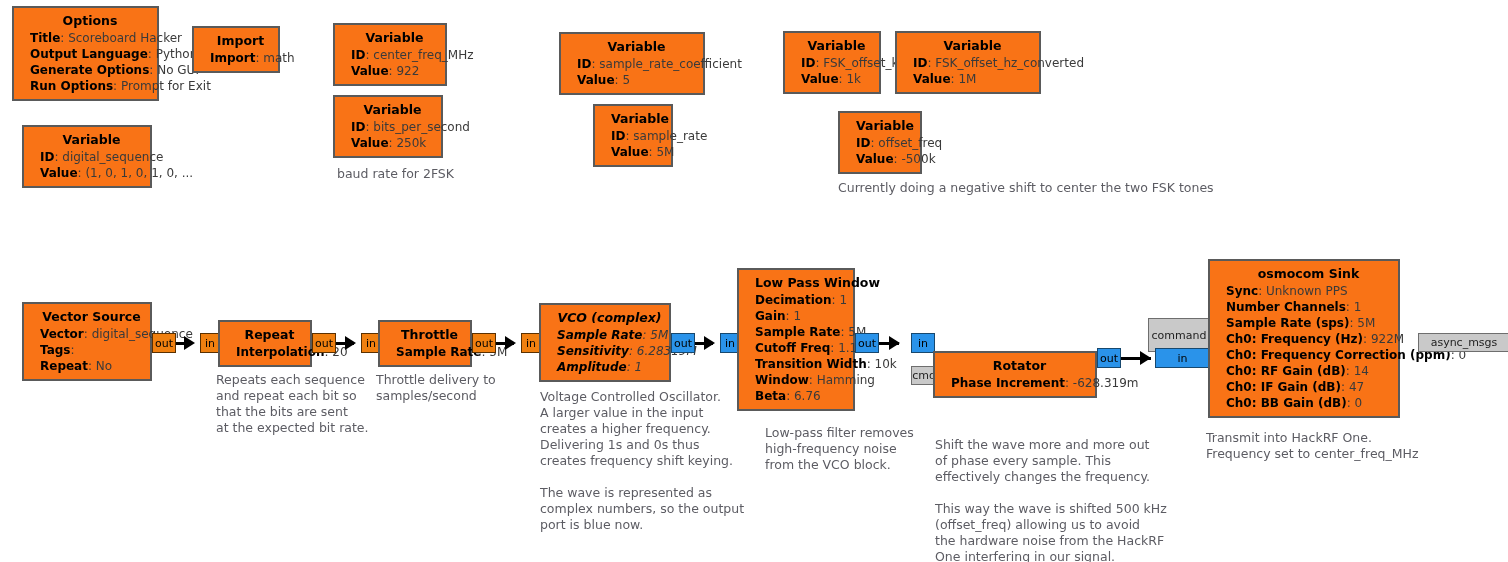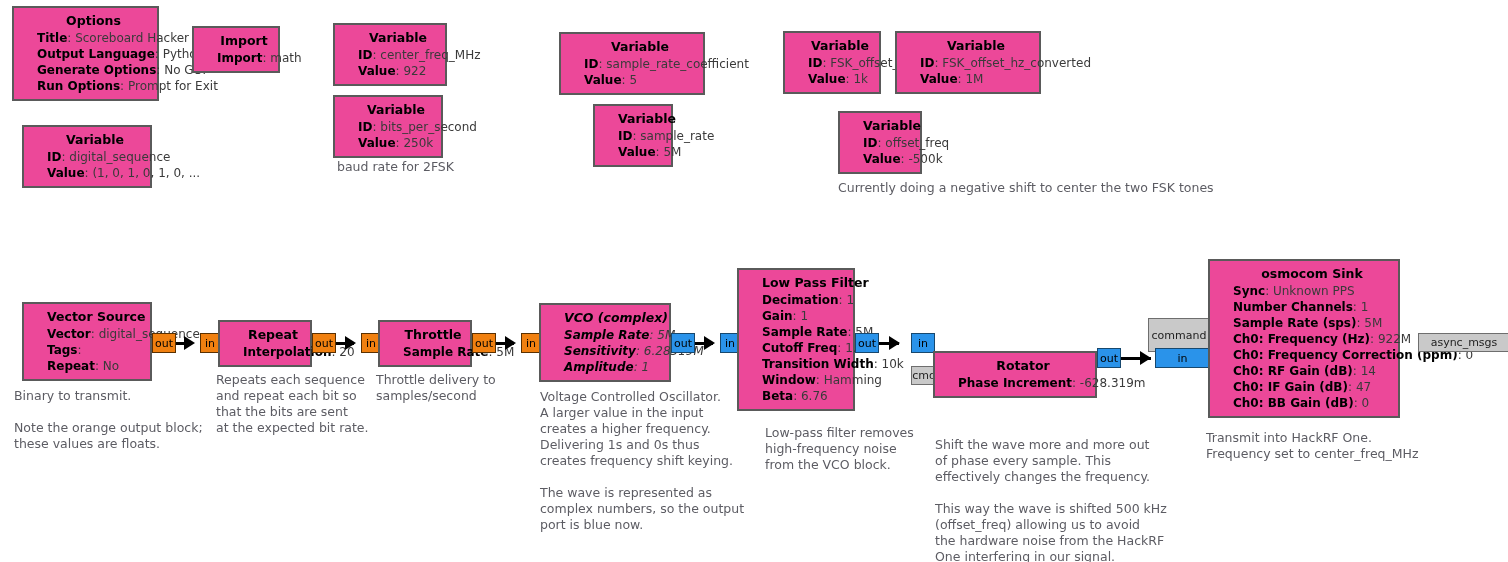--- a/index.html
+++ b/index.html
@@ -19,23 +19,23 @@
     position: absolute;
     left: 0; top: 0;
     width: 1508px;
     height: 562px;
   }
 
   
   .blk {
     position: absolute;
     box-sizing: border-box;
-    background: #ec4899;
+    background: #f97316;
     border: 2px solid #5a5a5a;
-    padding: 4px 7px 5px 23px;
+    padding: 4px 7px 5px 16px;
     font-size: 12px;
     line-height: 16px;
     color: #1a1a1a;
     white-space: nowrap;
   }
   .blk .ttl {
     font-weight: bold;
     font-size: 12.5px;
     text-align: center;
     color: #000;
@@ -125,21 +125,21 @@
     <div class="row"><span class="k">ID</span><span class="v">: </span><span class="v">center_freq_MHz</span></div>
     <div class="row"><span class="k">Value</span><span class="v">: </span><span class="v">922</span></div>
   </div>
 
   <div class="blk" style="left:333px; top:95px; width:110px;">
     <div class="ttl">Variable</div>
     <div class="row"><span class="k">ID</span><span class="v">: </span><span class="v">bits_per_second</span></div>
     <div class="row"><span class="k">Value</span><span class="v">: </span><span class="v">250k</span></div>
   </div>
 
-  <div class="note" style="left:337px; top:159px;">baud rate for 2FSK</div>
+  <div class="note" style="left:337px; top:166px;">baud rate for 2FSK</div>
 
   <div class="blk" style="left:559px; top:32px; width:146px;">
     <div class="ttl">Variable</div>
     <div class="row"><span class="k">ID</span><span class="v">: </span><span class="v">sample_rate_coefficient</span></div>
     <div class="row"><span class="k">Value</span><span class="v">: </span><span class="v">5</span></div>
   </div>
 
   <div class="blk" style="left:593px; top:104px; width:80px;">
     <div class="ttl">Variable</div>
     <div class="row"><span class="k">ID</span><span class="v">: </span><span class="v">sample_rate</span></div>
@@ -167,24 +167,20 @@
   <div class="note" style="left:838px; top:180px;">Currently doing a negative shift to center the two FSK tones</div>
 
   <div class="blk" style="left:22px; top:302px; width:130px;">
     <div class="ttl">Vector Source</div>
     <div class="row"><span class="k">Vector</span><span class="v">: </span><span class="v">digital_sequence</span></div>
     <div class="row"><span class="k">Tags</span><span class="v">:</span><span class="v"></span></div>
     <div class="row"><span class="k">Repeat</span><span class="v">: </span><span class="v">No</span></div>
   </div>
   <div class="port float" style="left:152px; top:333px; width:24px; height:20px;">out</div>
 
-  <div class="note" style="left:14px; top:388px;">Binary to transmit.
-
-Note the orange output block;
-these values are floats.</div>
 
   <div class="conn" style="left:176px; top:341.5px; width:16px;"></div>
   <div class="arrowhead" style="left:184px; top:336px;"></div>
 
   <div class="port float" style="left:200px; top:333px; width:20px; height:20px;">in</div>
   <div class="blk center" style="left:218px; top:320px; width:94px;">
     <div class="ttl">Repeat</div>
     <div class="row"><span class="k">Interpolation</span><span class="v">: </span><span class="v">20</span></div>
   </div>
   <div class="port float" style="left:312px; top:333px; width:24px; height:20px;">out</div>
@@ -227,21 +223,21 @@
 
 The wave is represented as
 complex numbers, so the output
 port is blue now.</div>
 
   <div class="conn" style="left:695px; top:341.5px; width:18px;"></div>
   <div class="arrowhead" style="left:704px; top:336px;"></div>
 
   <div class="port cplx" style="left:720px; top:333px; width:20px; height:20px;">in</div>
   <div class="blk" style="left:737px; top:268px; width:118px;">
-    <div class="ttl">Low Pass Filter</div>
+    <div class="ttl">Low Pass Window</div>
     <div class="row"><span class="k">Decimation</span><span class="v">: </span><span class="v">1</span></div>
     <div class="row"><span class="k">Gain</span><span class="v">: </span><span class="v">1</span></div>
     <div class="row"><span class="k">Sample Rate</span><span class="v">: </span><span class="v">5M</span></div>
     <div class="row"><span class="k">Cutoff Freq</span><span class="v">: </span><span class="v">1.1M</span></div>
     <div class="row"><span class="k">Transition Width</span><span class="v">: </span><span class="v">10k</span></div>
     <div class="row"><span class="k">Window</span><span class="v">: </span><span class="v">Hamming</span></div>
     <div class="row"><span class="k">Beta</span><span class="v">: </span><span class="v">6.76</span></div>
   </div>
   <div class="port cplx" style="left:855px; top:333px; width:24px; height:20px;">out</div>
 

